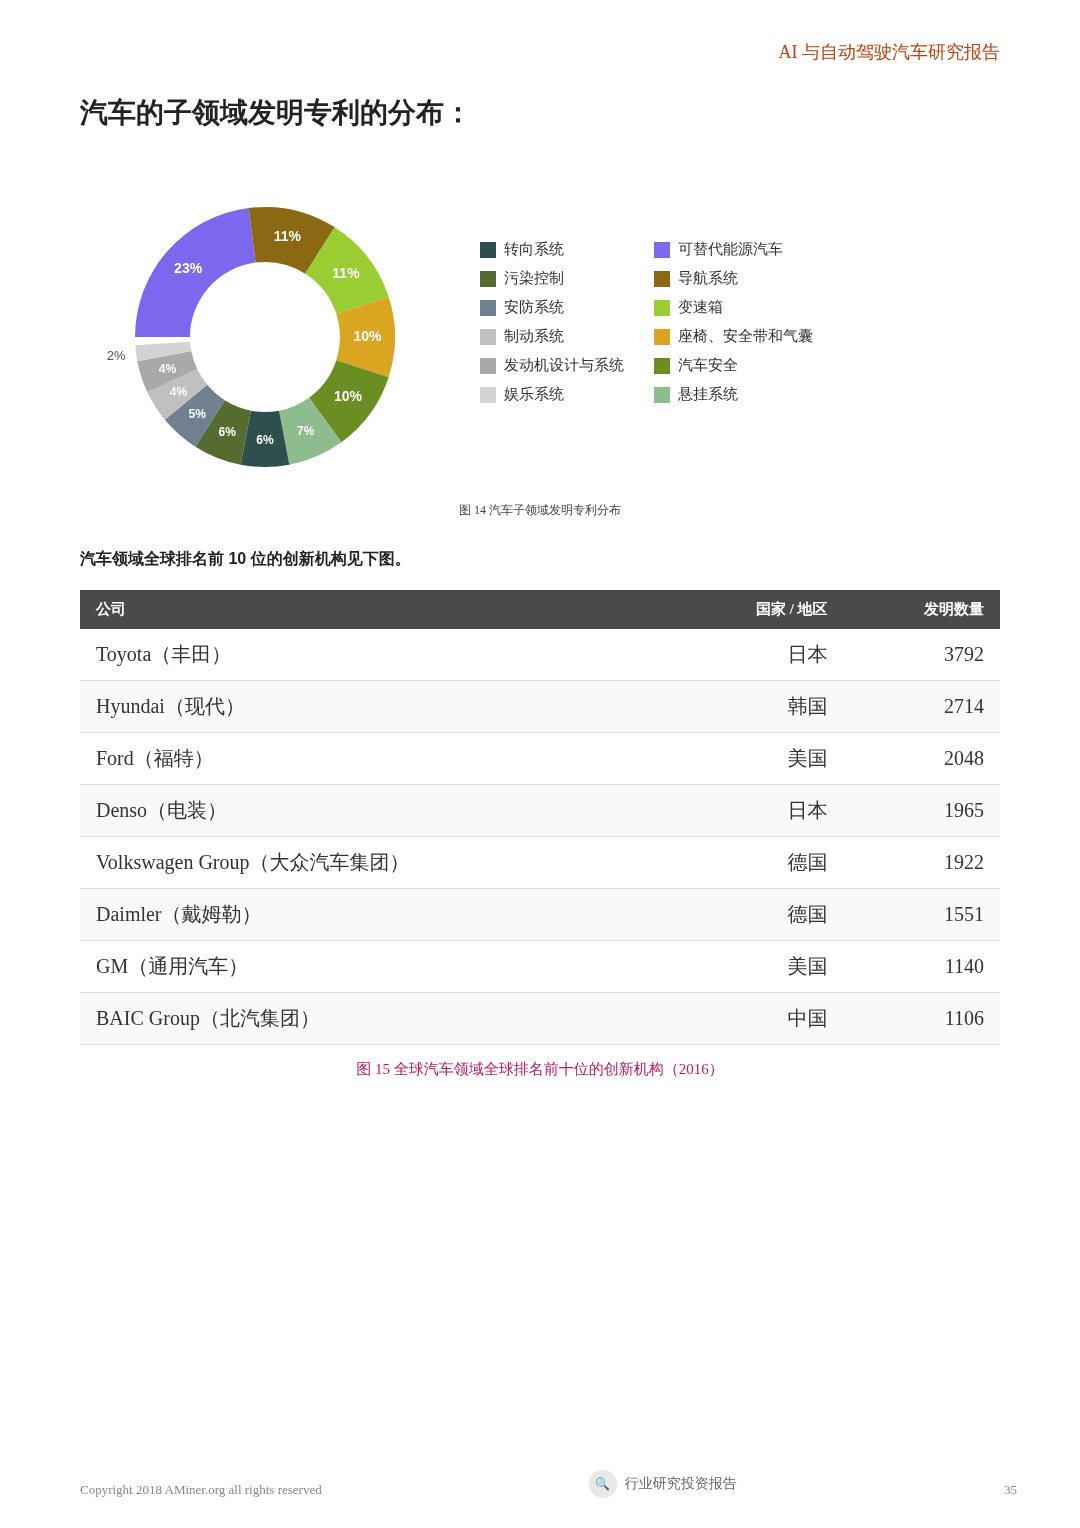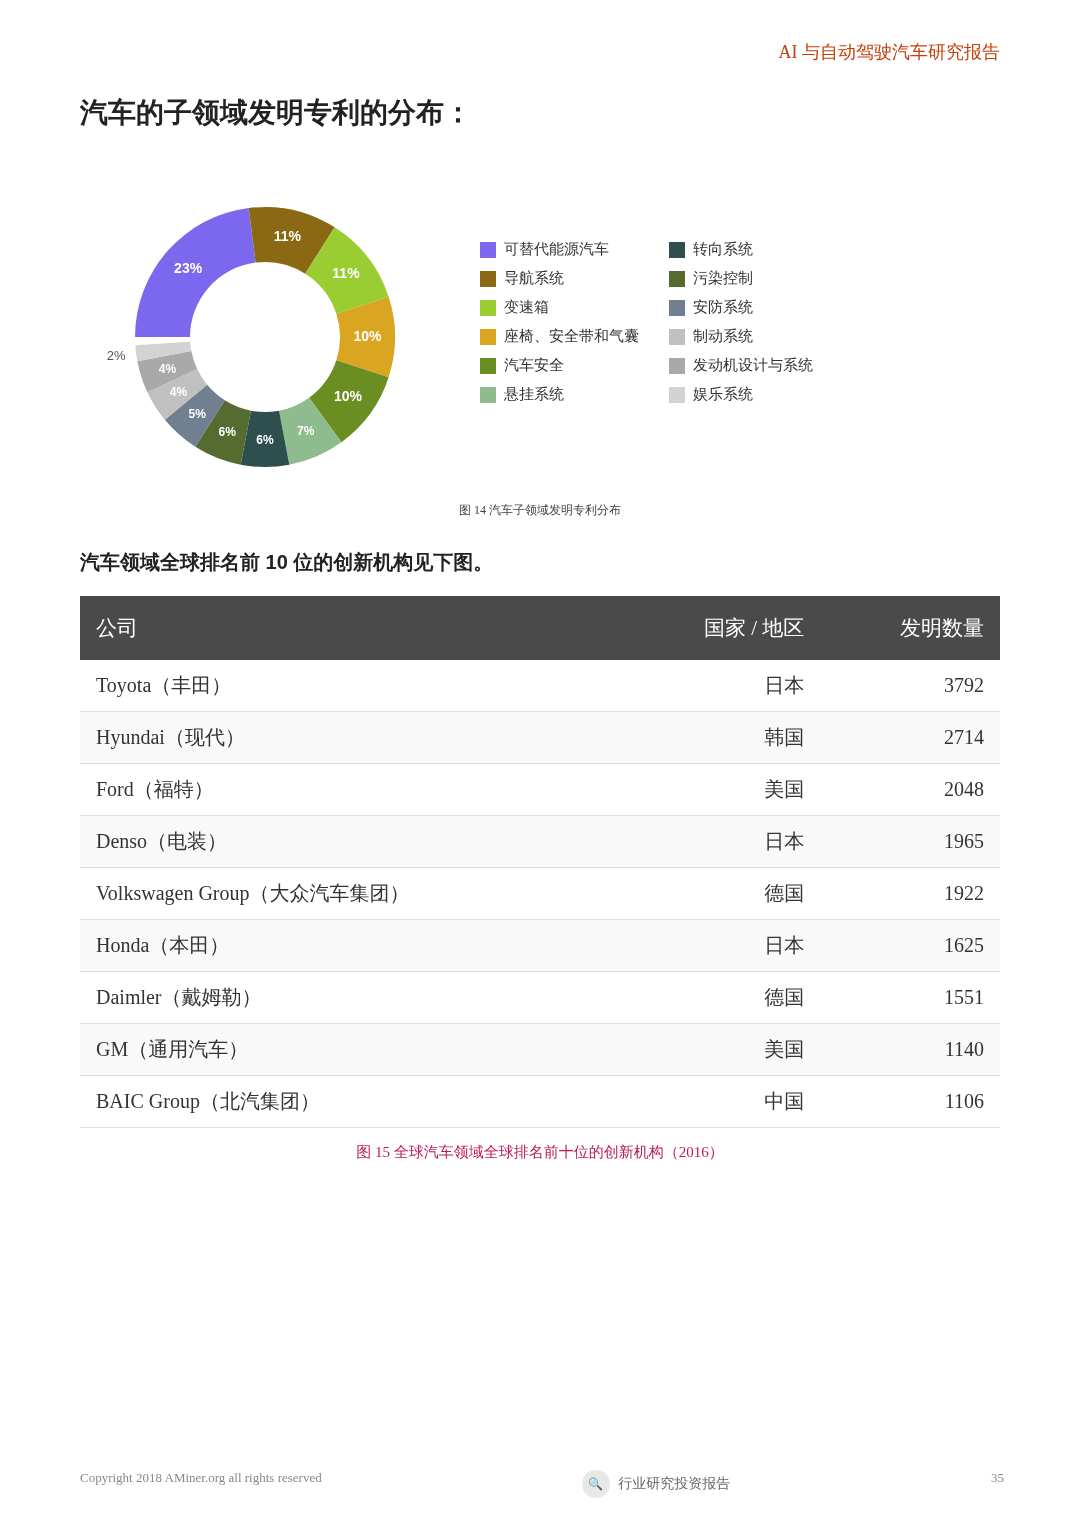--- a/index.html
+++ b/index.html
@@ -73,41 +73,41 @@
       height: 16px;
       flex-shrink: 0;
     }
     .figure-caption {
       text-align: center;
       font-size: 12px;
       color: #444;
       margin: 10px 0 30px 0;
     }
     .section-title2 {
-      font-size: 20px;
+      font-size: 16px;
       font-weight: bold;
       color: #222;
       margin-bottom: 20px;
       font-family: 'SimHei', 'Microsoft YaHei', sans-serif;
     }
     table {
       width: 100%;
       border-collapse: collapse;
       font-size: 15px;
       margin-bottom: 15px;
     }
     thead tr {
       background-color: #4a4a4a;
       color: #fff;
     }
     thead th {
-      padding: 18px 16px;
+      padding: 10px 16px;
       text-align: left;
-      font-weight: normal;
-      font-size: 21px;
+      font-weight: bold;
+      font-size: 15px;
     }
     thead th.right {
       text-align: right;
     }
     tbody tr {
       border-bottom: 1px solid #ddd;
     }
     tbody tr:nth-child(even) {
       background: #f9f9f9;
     }
@@ -124,24 +124,24 @@
     .figure-caption2 {
       text-align: center;
       font-size: 15px;
       color: #be185d;
       margin: 8px 0 20px 0;
     }
     .footer {
       position: absolute;
       bottom: 30px;
       left: 80px;
-      right: 76px;
+      right: 63px;
       display: flex;
       justify-content: space-between;
-      align-items: flex-start;
+      align-items: flex-end;
       font-size: 13px;
       color: #888;
       margin-top: 35px;
     }
     .footer-logo {
       display: flex;
       align-items: center;
       gap: 8px;
       font-size: 14px;
       color: #666;
@@ -190,20 +190,46 @@
           <path d="M 84.83327843914745 267.86511866732974 A 130 130 0 0 1 67.37248317941749 240.35130790345949 L 117.13797106504855 216.93344686738047 A 75 75 0 0 0 127.21150679181584 232.80679923115176 Z" fill="#C0C0C0"></path>
           <text x="98.4563876360435" y="243.92224648534722" text-anchor="middle" fill="#fff" font-size="12" font-weight="bold" font-family="Arial, sans-serif">4%</text>
           <path d="M 67.37248317941749 240.35130790345949 A 130 130 0 0 1 57.302657405270466 209.3595708961442 L 111.32845619534835 199.05359859392934 A 75 75 0 0 0 117.13797106504855 216.93344686738047 Z" fill="#A9A9A9"></path>
           <text x="87.51670707974678" y="220.67424192343216" text-anchor="middle" fill="#fff" font-size="12" font-weight="bold" font-family="Arial, sans-serif">4%</text>
           <path d="M 57.302657405270466 209.3595708961442 A 130 130 0 0 1 55.2565253043247 193.1627675388108 L 110.14799536787963 189.70928896469854 A 75 75 0 0 0 111.32845619534835 199.05359859392934 Z" fill="#D3D3D3"></path>
           <text x="36.18279480282834" y="207.7999850346457" text-anchor="middle" fill="#555" font-size="13" font-family="Arial, sans-serif">2%</text>
         </svg></div>
 
     <div class="legend-area">
       <div class="legend-columns">
+        <div class="legend-col" id="legend-right">
+            <div class="legend-item">
+              <div class="legend-color" style="background:#2F4F4F;"></div>
+              <span>转向系统</span>
+            </div>
+            <div class="legend-item">
+              <div class="legend-color" style="background:#556B2F;"></div>
+              <span>污染控制</span>
+            </div>
+            <div class="legend-item">
+              <div class="legend-color" style="background:#708090;"></div>
+              <span>安防系统</span>
+            </div>
+            <div class="legend-item">
+              <div class="legend-color" style="background:#C0C0C0;"></div>
+              <span>制动系统</span>
+            </div>
+            <div class="legend-item">
+              <div class="legend-color" style="background:#A9A9A9;"></div>
+              <span>发动机设计与系统</span>
+            </div>
+            <div class="legend-item">
+              <div class="legend-color" style="background:#D3D3D3;"></div>
+              <span>娱乐系统</span>
+            </div>
+          </div>
         <div class="legend-col" id="legend-left">
             <div class="legend-item">
               <div class="legend-color" style="background:#7B68EE;"></div>
               <span>可替代能源汽车</span>
             </div>
             <div class="legend-item">
               <div class="legend-color" style="background:#8B6914;"></div>
               <span>导航系统</span>
             </div>
             <div class="legend-item">
@@ -214,46 +240,20 @@
               <div class="legend-color" style="background:#DAA520;"></div>
               <span>座椅、安全带和气囊</span>
             </div>
             <div class="legend-item">
               <div class="legend-color" style="background:#6B8E23;"></div>
               <span>汽车安全</span>
             </div>
             <div class="legend-item">
               <div class="legend-color" style="background:#8FBC8F;"></div>
               <span>悬挂系统</span>
-            </div>
-          </div>
-        <div class="legend-col" id="legend-right">
-            <div class="legend-item">
-              <div class="legend-color" style="background:#2F4F4F;"></div>
-              <span>转向系统</span>
-            </div>
-            <div class="legend-item">
-              <div class="legend-color" style="background:#556B2F;"></div>
-              <span>污染控制</span>
-            </div>
-            <div class="legend-item">
-              <div class="legend-color" style="background:#708090;"></div>
-              <span>安防系统</span>
-            </div>
-            <div class="legend-item">
-              <div class="legend-color" style="background:#C0C0C0;"></div>
-              <span>制动系统</span>
-            </div>
-            <div class="legend-item">
-              <div class="legend-color" style="background:#A9A9A9;"></div>
-              <span>发动机设计与系统</span>
-            </div>
-            <div class="legend-item">
-              <div class="legend-color" style="background:#D3D3D3;"></div>
-              <span>娱乐系统</span>
             </div>
           </div>
       </div>
     </div>
   </div>
 
   <div class="figure-caption">图 14  汽车子领域发明专利分布</div>
 
   <div class="section-title2">汽车领域全球排名前 10 位的创新机构见下图。</div>
 
@@ -285,25 +285,20 @@
     <td>Denso（电装）</td>
     <td class="right">日本</td>
     <td class="right">1965</td>
   </tr>
         <tr>
     <td>Volkswagen Group（大众汽车集团）</td>
     <td class="right">德国</td>
     <td class="right">1922</td>
   </tr>
         <tr>
-    <td>Honda（本田）</td>
-    <td class="right">日本</td>
-    <td class="right">1625</td>
-  </tr>
-        <tr>
     <td>Daimler（戴姆勒）</td>
     <td class="right">德国</td>
     <td class="right">1551</td>
   </tr>
         <tr>
     <td>GM（通用汽车）</td>
     <td class="right">美国</td>
     <td class="right">1140</td>
   </tr>
         <tr>

